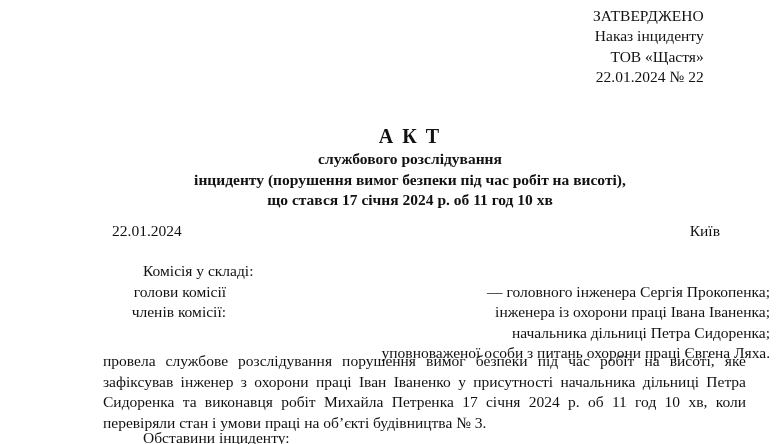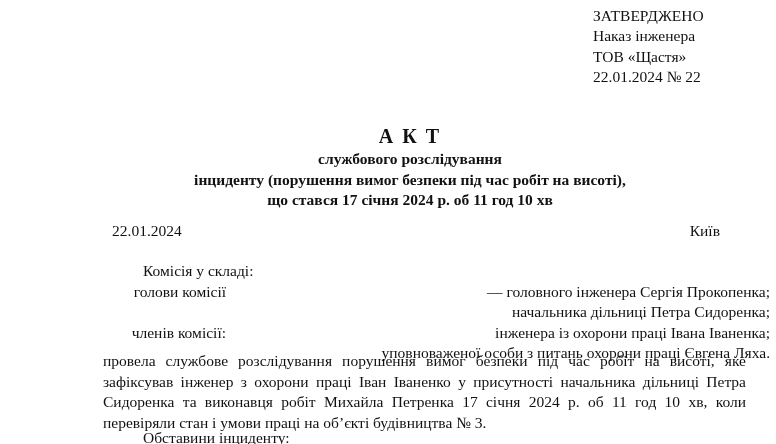--- a/index.html
+++ b/index.html
@@ -16,20 +16,21 @@
       color: #111111;
       font-size: 15.5px;
       line-height: 20.5px;
     }
     .approval {
       position: absolute;
       left: 593px;
       top: 6px;
       font-size: 15.5px;
       line-height: 20.3px;
+      text-align: right;
     }
     .approval div { white-space: nowrap; }
 
     .title-block {
       position: absolute;
       left: 0;
       width: 820px;
       top: 124px;
       text-align: center;
       font-weight: bold;
@@ -91,21 +92,21 @@
       white-space: nowrap;
     }
   </style>
 </head>
 <body>
 
 <div>
 
   <div class="approval">
     <div>ЗАТВЕРДЖЕНО</div>
-    <div>Наказ інженера</div>
+    <div>Наказ інциденту</div>
     <div>ТОВ «Щастя»</div>
     <div>22.01.2024 № 22</div>
   </div>
 
   <div class="title-block">
     <div class="title-main">А К Т</div>
     <div class="title-line">службового розслідування</div>
     <div class="title-line">інциденту (порушення вимог безпеки під час робіт на висоті),</div>
     <div class="title-line">що стався 17 січня 2024 р. об 11 год 10 хв</div>
   </div>
@@ -116,26 +117,26 @@
   </div>
 
   <div class="commission">
     <div class="commission-heading">Комісія у складі:</div>
 
     <div class="member-row">
       <span class="member-role">голови комісії</span>
       <span class="member-name">— головного інженера Сергія Прокопенка;</span>
     </div>
     <div class="member-row">
+      <span class="member-role">членів комісії:</span>
+      <span class="member-name">інженера із охорони праці Івана Іваненка;</span>
+    </div>
+    <div class="member-row">
       <span class="member-role"></span>
       <span class="member-name">начальника дільниці Петра Сидоренка;</span>
-    </div>
-    <div class="member-row">
-      <span class="member-role">членів комісії:</span>
-      <span class="member-name">інженера із охорони праці Івана Іваненка;</span>
     </div>
     <div class="member-row">
       <span class="member-role"></span>
       <span class="member-name">уповноваженої особи з питань охорони праці Євгена Ляха.</span>
     </div>
   </div>
 
   <div class="body-para">провела службове розслідування порушення вимог безпеки під час робіт на висоті, яке зафіксував інженер з охорони праці Іван Іваненко у присутності начальника дільниці Петра Сидоренка та виконавця робіт Михайла Петренка 17 січня 2024 р. об 11 год 10 хв, коли перевіряли стан і умови праці на об’єкті будівництва № 3.</div>
 
   <div class="circumstances">Обставини інциденту:</div>

